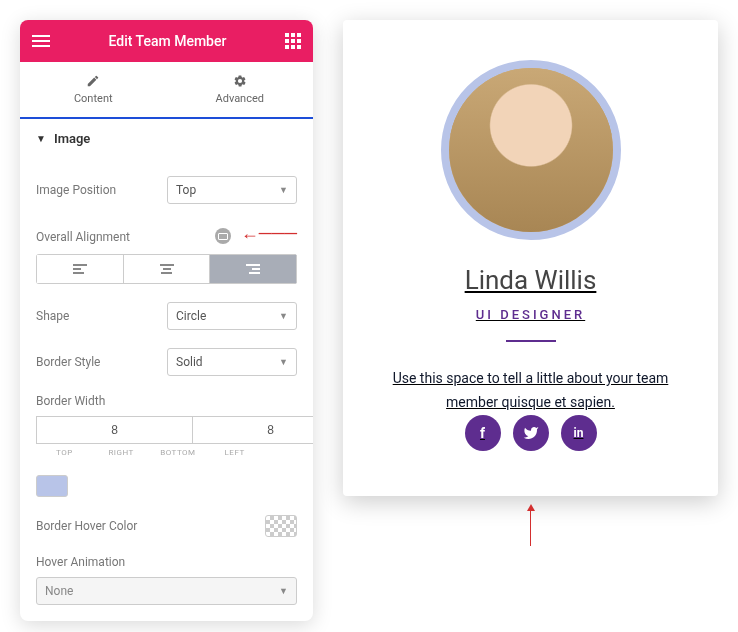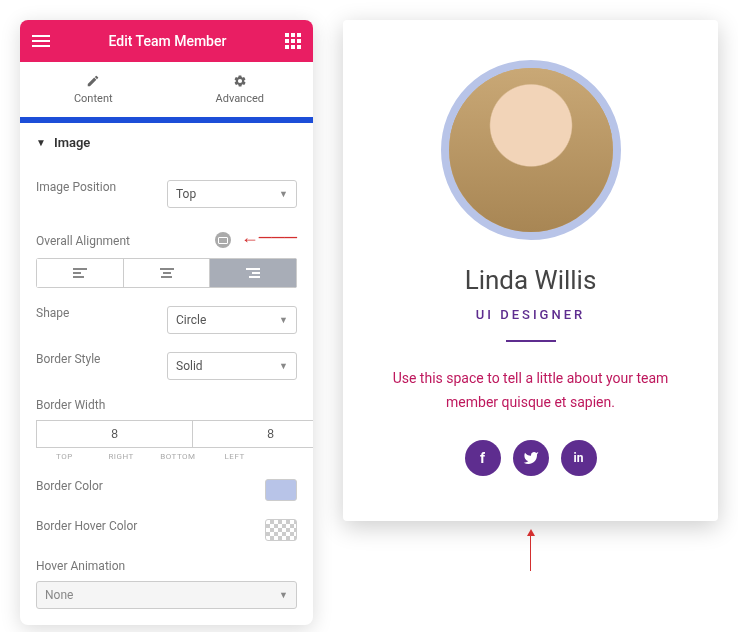--- a/index.html
+++ b/index.html
@@ -8,31 +8,31 @@
 
 
 .editor { width: 300px; background: #fff; box-shadow: 0 4px 20px rgba(0,0,0,0.15); border-radius: 8px; overflow: hidden; }
 .editor-header { background: #e91e63; color: #fff; height: 42px; display: flex; align-items: center; justify-content: space-between; padding: 0 12px; }
 .hamburger { display: flex; flex-direction: column; gap: 3px; cursor: pointer; }
 .hamburger span { width: 18px; height: 2px; background: #fff; }
 .editor-title { font-size: 14px; font-weight: 500; }
 .apps-icon { display: grid; grid-template-columns: repeat(3, 4px); gap: 2px; cursor: pointer; }
 .apps-icon span { width: 4px; height: 4px; background: #fff; }
 
-.tabs { display: flex; border-bottom: 6px solid #1d4ed8; }
+.tabs { display: flex; border-bottom: 2px solid #1d4ed8; }
 .tab { flex: 1; text-align: center; padding: 12px 0; cursor: pointer; font-size: 11px; color: #666; position: relative; }
 .tab.active { background: #f9f9f9; }
 .tab.active::after { content: ""; position: absolute; bottom: -1px; left: 0; right: 0; height: 3px; background: #e91e63; }
 .tab-icon { display: block; margin: 0 auto 4px; width: 14px; height: 14px; }
 
 .section-header { display: flex; align-items: center; padding: 12px 16px; font-weight: 600; font-size: 13px; cursor: pointer; color: #333; }
 .caret { margin-right: 8px; font-size: 10px; }
 
 .controls { padding: 0 16px 16px; }
-.control-row { display: flex; margin-top: 18px; }
+.control-row { display: flex; align-items: center; margin-top: 18px; }
 .control-label { font-size: 12px; color: #777; flex: 1; }
 .select { flex: 0 0 130px; height: 28px; border: 1px solid #ccc; border-radius: 3px; background: #fff; padding: 0 8px; font-size: 12px; display: flex; align-items: center; justify-content: space-between; cursor: pointer; color: #555; }
 .select-caret { font-size: 9px; color: #888; }
 
 .overall-row { display: flex; align-items: flex-end; margin-top: 18px; }
 .chip { width: 16px; height: 16px; border-radius: 50%; background: #aaa; margin-left: 6px; display: flex; align-items: center; justify-content: center; }
 .chip::after { content: ""; width: 8px; height: 5px; border: 1px solid #fff; border-radius: 1px; }
 .arrow-left { color: #d32f2f; font-size: 18px; margin-left: 10px; }
 
 .align-buttons { display: flex; margin-top: 10px; border-radius: 3px; overflow: hidden; }
@@ -54,28 +54,28 @@
 .bw-sublabel { flex: 1; text-align: center; font-size: 8px; color: #aaa; letter-spacing: 0.5px; }
 .bw-sublabel-spacer { width: 34px; }
 
 .color-swatch { width: 32px; height: 22px; border: 1px solid #ccc; border-radius: 3px; cursor: pointer; }
 .swatch-blue { background: #b8c4e8; }
 .swatch-checker { background-image: linear-gradient(45deg, #ccc 25%, transparent 25%), linear-gradient(-45deg, #ccc 25%, transparent 25%), linear-gradient(45deg, transparent 75%, #ccc 75%), linear-gradient(-45deg, transparent 75%, #ccc 75%); background-size: 8px 8px; background-position: 0 0, 0 4px, 4px -4px, -4px 0px; background-color: #fff; }
 .select-full { width: 100%; height: 28px; border: 1px solid #ccc; border-radius: 3px; background: #f5f5f5; padding: 0 8px; font-size: 12px; display: flex; align-items: center; justify-content: space-between; cursor: pointer; color: #888; }
 
 
 .preview-wrap { flex: 1; position: relative; }
-.preview-card { width: 375px; background: #fff; box-shadow: 0 6px 25px rgba(0,0,0,0.2); border-radius: 4px; padding: 40px 30px 45px; text-align: center; }
+.preview-card { width: 375px; background: #fff; box-shadow: 0 6px 25px rgba(0,0,0,0.2); border-radius: 4px; padding: 40px 30px 45px; text-align: center; text-decoration: underline; }
 .avatar { width: 180px; height: 180px; border-radius: 50%; border: 8px solid #b8c4e8; margin: 0 auto 25px; overflow: hidden; background: #d4b896; position: relative; }
 .avatar-face { position: absolute; inset: 0; background: radial-gradient(circle at 50% 35%, #f2d4b8 30%, transparent 31%), linear-gradient(#c9a876, #a88654); }
 .avatar-hair { position: absolute; top: 0; left: 0; right: 0; height: 60%; background: radial-gradient(ellipse at 50% 40%, #d4b57a 40%, #b8965c 60%); border-radius: 50% 50% 40% 40%; }
 .member-name { font-size: 26px; color: #444; font-weight: 400; margin-bottom: 12px; }
 .member-role { font-size: 13px; letter-spacing: 3px; color: #5e2d8f; font-weight: 500; margin-bottom: 18px; }
 .divider { width: 50px; height: 2px; background: #5e2d8f; margin: 0 auto 25px; }
-.member-desc { font-size: 14px; color: #be185d; line-height: 1.7; margin-bottom: 25px; }
+.member-desc { font-size: 14px; color: #0f172a; line-height: 1.7; }
 .socials { display: flex; gap: 12px; justify-content: center; }
 .social { width: 36px; height: 36px; border-radius: 50%; background: #5e2d8f; color: #fff; display: flex; align-items: center; justify-content: center; font-weight: bold; font-size: 14px; cursor: pointer; }
 .arrow-up { position: absolute; bottom: -50px; left: 50%; transform: translateX(-50%); color: #d32f2f; font-size: 20px; display: flex; flex-direction: column; align-items: center; }
 .arrow-up-line { width: 1px; height: 35px; background: #d32f2f; }
 .arrow-up-head { width: 0; height: 0; border-left: 4px solid transparent; border-right: 4px solid transparent; border-bottom: 7px solid #d32f2f; }
 </style>
 </head>
 <body>
 
 <div class="container">
@@ -185,21 +185,20 @@
         <div class="bw-sublabels">
           <div class="bw-sublabel">TOP</div>
           <div class="bw-sublabel">RIGHT</div>
           <div class="bw-sublabel">BOTTOM</div>
           <div class="bw-sublabel">LEFT</div>
           <div class="bw-sublabel-spacer"></div>
         </div>
       </div>
 
       <div class="control-row">
-        <div class="control-label">Border Color</div>
         <div class="color-swatch swatch-blue"></div>
       </div>
 
       <div class="control-row">
         <div class="control-label">Border Hover Color</div>
         <div class="color-swatch swatch-checker"></div>
       </div>
 
       <div class="bw-row">
         <div class="bw-label">Hover Animation</div>

